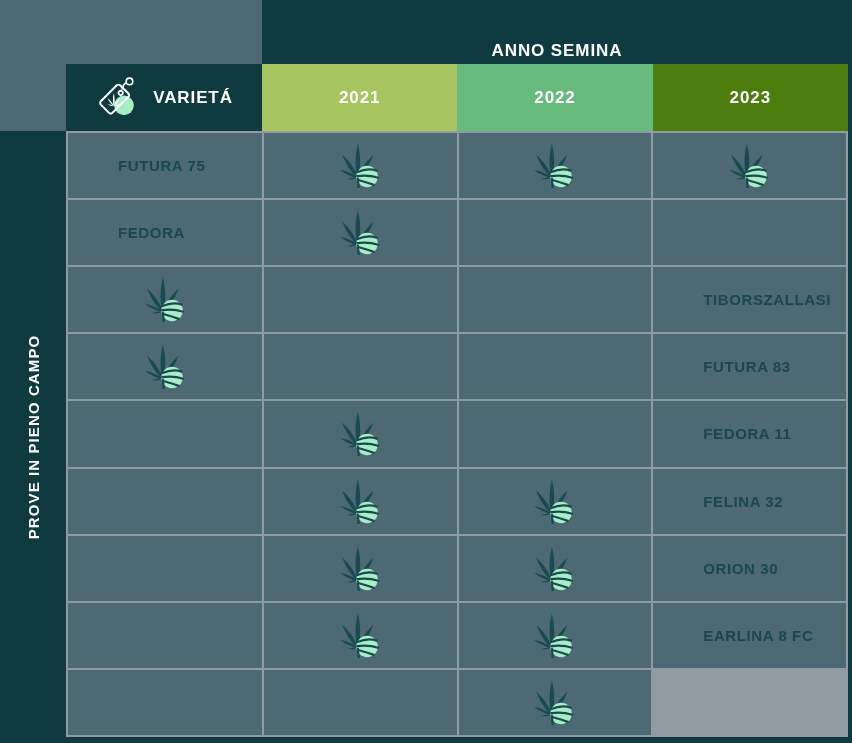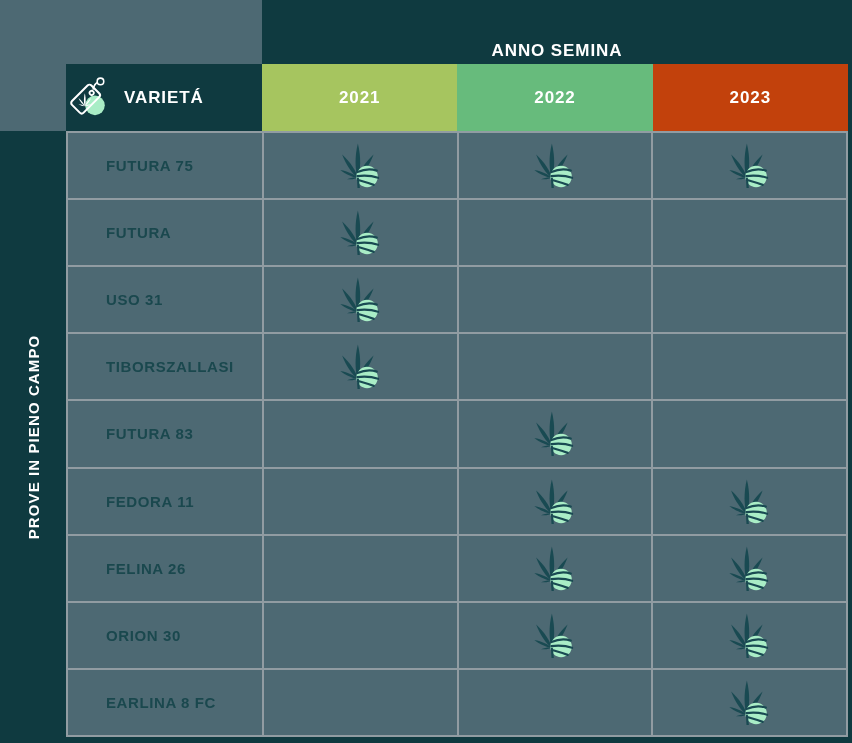--- a/index.html
+++ b/index.html
@@ -15,21 +15,21 @@
   .abs{position:absolute;}
   .corner-top{left:0;top:0;width:262px;height:64px;background:var(--surface);}
   .corner-side{left:0;top:64px;width:66px;height:67px;background:var(--surface);}
   .anno-bar{
     left:262px;top:0;width:590px;height:64px;background:var(--background);
     display:flex;align-items:center;justify-content:center;margin-top:19px;
   }
   .anno-bar span{color:var(--text-light);font-weight:bold;font-size:17px;letter-spacing:.9px;}
   .varieta-cell{
     left:66px;top:64px;width:196px;height:67px;background:var(--background);
-    display:flex;align-items:center;gap:11px;
+    display:flex;align-items:center;justify-content:center;gap:11px;
   }
   .varieta-cell .tag{width:47px;height:47px;flex:0 0 auto;}
   .varieta-cell span{color:var(--text-light);font-weight:bold;font-size:17px;letter-spacing:.9px;}
   .year-row{left:262px;top:64px;width:586px;height:67px;display:flex;border-radius:20px;}
   .year-cell{flex:1;display:flex;align-items:center;justify-content:center;}
   .year-cell span{color:var(--text-light);font-weight:bold;font-size:17px;letter-spacing:.9px;}
   .sidebar{left:0;top:131px;width:66px;height:612px;background:var(--background);}
   .sidebar span{
     position:absolute;left:50%;top:50%;
     transform:translate(-50%,-50%) rotate(-90deg);
@@ -37,21 +37,21 @@
     font-size:15px;letter-spacing:1.1px;
   }
   .grid{
     left:66px;top:131px;width:782px;height:606px;box-sizing:border-box;
     border:2px solid var(--grid-line);background:var(--grid-line);
     display:grid;grid-template-columns:194px 1fr 1fr 1fr;
     grid-template-rows:repeat(9,1fr);gap:2px;
   }
   .cell{background:var(--surface);}
   .label-cell{
-    display:flex;align-items:center;padding-left:38px;box-sizing:border-box;
+    display:flex;align-items:center;padding-left:50px;box-sizing:border-box;
     color:var(--label-text);font-weight:bold;font-size:15px;letter-spacing:.6px;
   }
   .leaf-cell{display:flex;align-items:center;justify-content:center;}
   .leaf{width:57px;height:51px;}
   .svg-defs{position:absolute;width:0;height:0;overflow:hidden;}
 </style>
 </head>
 <body>
 
 <svg class="svg-defs" aria-hidden="true">
@@ -112,21 +112,21 @@
     <span>VARIETÁ</span>
   </div>
 
   <div class="abs year-row">
     <div class="year-cell" style="background: rgb(166, 197, 95);">
       <span>2021</span>
     </div>
     <div class="year-cell" style="background: rgb(103, 187, 124);">
       <span>2022</span>
     </div>
-    <div class="year-cell" style="background: #c2410c;">
+    <div class="year-cell" style="background: #4d7c0f;">
       <span>2023</span>
     </div>
   </div>
 
   <div class="abs sidebar">
     <span>PROVE IN PIENO CAMPO</span>
   </div>
 
   <div class="abs grid">
       <div class="cell label-cell">FUTURA 75</div>
@@ -138,29 +138,28 @@
       <div class="cell leaf-cell">
         <svg class="leaf" viewBox="0 0 64 58">
           <use href="#leafIcon"></use>
         </svg>
       </div>
       <div class="cell leaf-cell">
         <svg class="leaf" viewBox="0 0 64 58">
           <use href="#leafIcon"></use>
         </svg>
       </div>
-      <div class="cell label-cell">FUTURA</div>
-      <div class="cell leaf-cell">
-        <svg class="leaf" viewBox="0 0 64 58">
-          <use href="#leafIcon"></use>
-        </svg>
-      </div>
-      <div class="cell leaf-cell"></div>
-      <div class="cell leaf-cell"></div>
-      <div class="cell label-cell">USO 31</div>
+      <div class="cell label-cell">FEDORA</div>
+      <div class="cell leaf-cell">
+        <svg class="leaf" viewBox="0 0 64 58">
+          <use href="#leafIcon"></use>
+        </svg>
+      </div>
+      <div class="cell leaf-cell"></div>
+      <div class="cell leaf-cell"></div>
       <div class="cell leaf-cell">
         <svg class="leaf" viewBox="0 0 64 58">
           <use href="#leafIcon"></use>
         </svg>
       </div>
       <div class="cell leaf-cell"></div>
       <div class="cell leaf-cell"></div>
       <div class="cell label-cell">TIBORSZALLASI</div>
       <div class="cell leaf-cell">
         <svg class="leaf" viewBox="0 0 64 58">
@@ -182,21 +181,21 @@
       <div class="cell leaf-cell">
         <svg class="leaf" viewBox="0 0 64 58">
           <use href="#leafIcon"></use>
         </svg>
       </div>
       <div class="cell leaf-cell">
         <svg class="leaf" viewBox="0 0 64 58">
           <use href="#leafIcon"></use>
         </svg>
       </div>
-      <div class="cell label-cell">FELINA 26</div>
+      <div class="cell label-cell">FELINA 32</div>
       <div class="cell leaf-cell"></div>
       <div class="cell leaf-cell">
         <svg class="leaf" viewBox="0 0 64 58">
           <use href="#leafIcon"></use>
         </svg>
       </div>
       <div class="cell leaf-cell">
         <svg class="leaf" viewBox="0 0 64 58">
           <use href="#leafIcon"></use>
         </svg>

